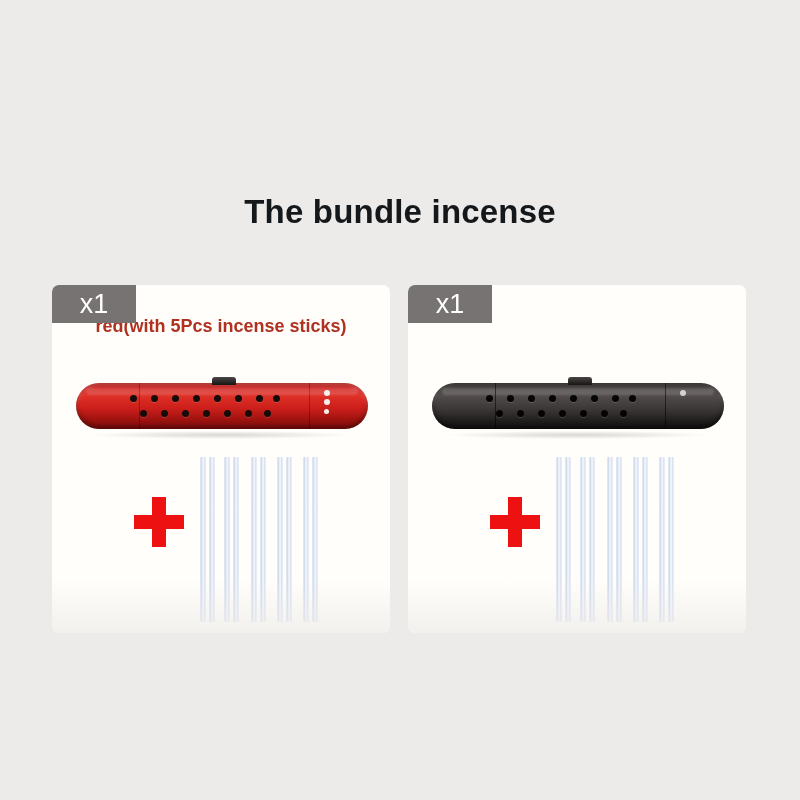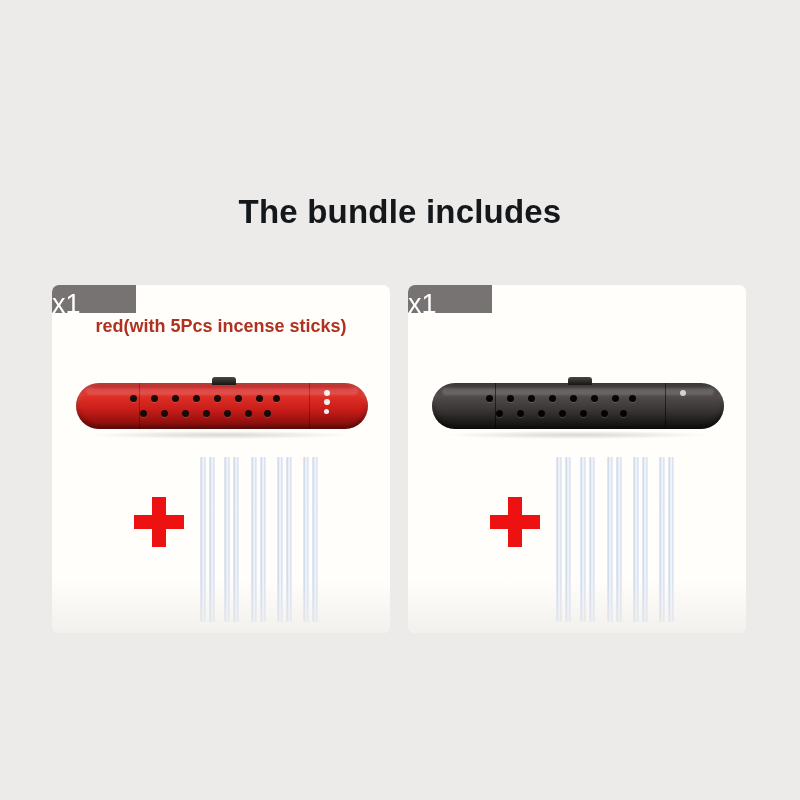--- a/index.html
+++ b/index.html
@@ -50,27 +50,27 @@
   }
   .panel-left  { left: 52px; }
   .panel-right { left: 408px; }
 
   
   .qty-badge {
     position: absolute;
     left: 0;
     top: 0;
     width: 84px;
-    height: 28px;
+    height: 38px;
     background: #787373;
     color: #ffffff;
     font-size: 27px;
     font-weight: normal;
     line-height: 38px;
-    text-align: left;
+    text-align: center;
     z-index: 4;
     font-family: "Liberation Sans", sans-serif;
   }
 
   
   .caption {
     position: absolute;
     left: 0;
     top: 31px;
     width: 338px;
@@ -251,21 +251,21 @@
     height: 54px;
     background: linear-gradient(to bottom, rgba(244,243,240,0) 0%, rgba(238,236,233,0.75) 100%);
     pointer-events: none;
   }
 </style>
 </head>
 <body>
 
 <div id="page">
 
-  <div class="title">The bundle includes</div>
+  <div class="title">The bundle incense</div>
 
   <div class="panel panel-left">
 
     <div class="caption">red(with 5Pcs incense sticks)</div>
 
     <div class="qty-badge">x1</div>
 
     <div class="device-wrap">
       <div class="device-shadow"></div>
       <div class="top-button"></div>

